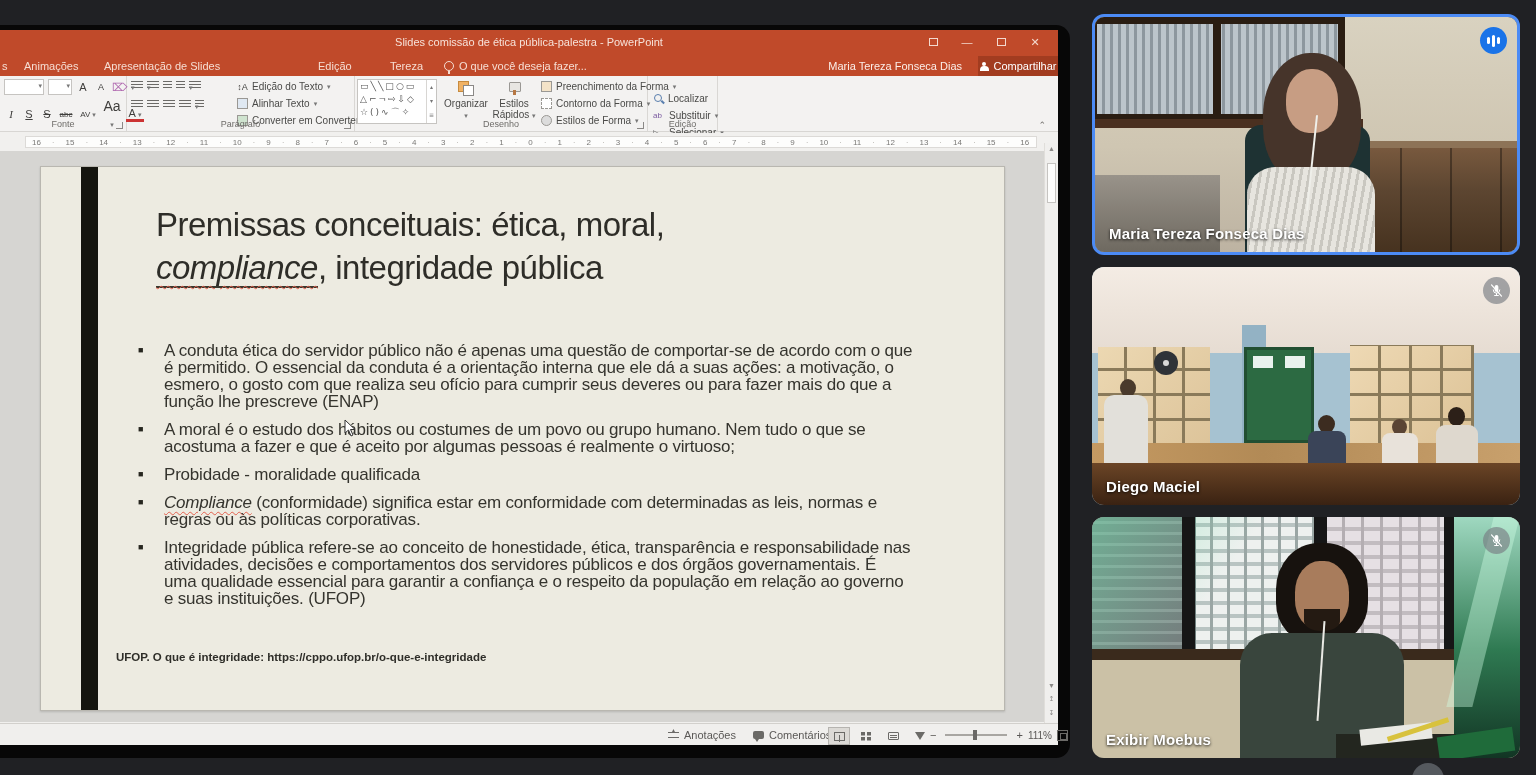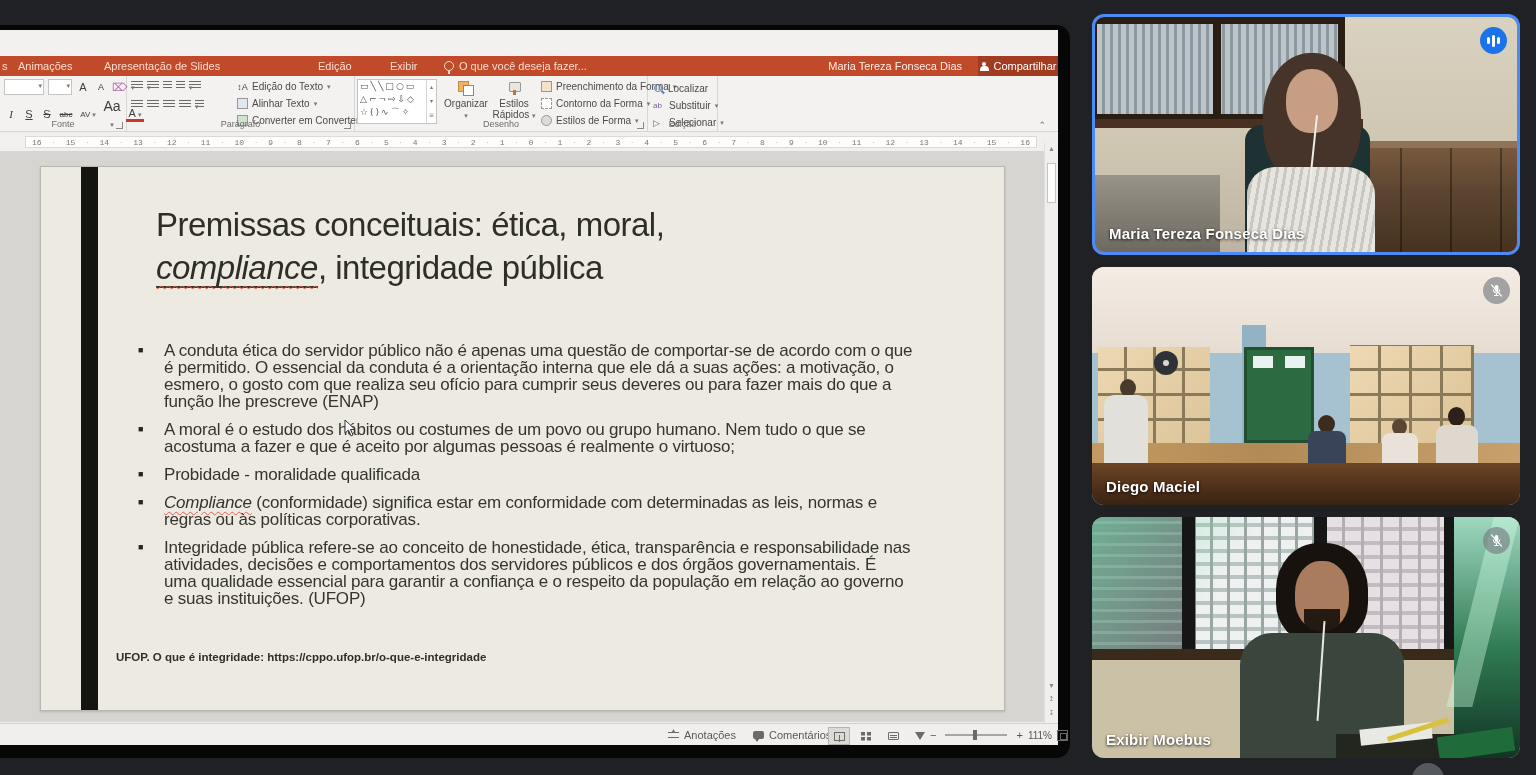--- a/index.html
+++ b/index.html
@@ -85,21 +85,21 @@
   .ic-mag::after { content:""; position:absolute; left:7.5px; top:7.5px; width:3.5px; height:1.5px;
     background:#5a7fae; transform:rotate(45deg); }
   .ic-ab { font-size:8px; color:#7a5aa0; width:12px; }
   .ic-sel { font-size:9px; color:#666; width:12px; }
 
   
   .ruler-row { position:absolute; left:0; top:103px; width:100%; height:18px; background:#f1f0ee; }
   .ruler { position:absolute; left:25px; top:3px; width:1012px; height:12px; background:#fdfdfc;
     border:1px solid #dcdad7; display:flex; align-items:center; justify-content:space-between;
     padding:0 6px; font-size:8px; color:#7a7977; overflow:hidden; }
-  .ruler .num { flex:0 0 auto;font-family:Liberation Mono, monospace; }
+  .ruler .num { flex:0 0 auto; }
   .ruler .dot { color:#b0aeaa; font-size:7px; }
 
   
   .pp-canvas { position:absolute; left:0; top:121px; width:1044px; height:571px; background:#d6d5d2; }
   .slide { position:absolute; left:40px; top:15px; width:965px; height:545px; background:#edebe1;
     border:1px solid #b9b7b0; box-shadow:0 1px 2px rgba(0,0,0,.15); }
   .slide-bar { position:absolute; left:40px; top:0; width:17px; height:100%; background:#15150f; }
   .slide-title { position:absolute; left:115px; top:36px; font-size:33px; line-height:43px;
     color:#2e2d28; letter-spacing:-0.5px; }
   .emph { font-style:italic; border-bottom:2px solid #3a392f;
@@ -285,27 +285,36 @@
 
   .peek-circle { position:absolute; left:1412px; top:763px; width:32px; height:32px; border-radius:50%;
     background:#5f6368; opacity:.85; }
 </style>
 </head>
 <body>
 
 <div class="share-frame">
   <div class="pp-window">
 
+    <div class="titlebar">
+      <div class="title">Slides comissão de ética pública-palestra - PowerPoint</div>
+      <div class="win-controls">
+        <div class="win-btn"><span class="box"></span></div>
+        <div class="win-btn">—</div>
+        <div class="win-btn"><span class="box"></span></div>
+        <div class="win-btn">✕</div>
+      </div>
+    </div>
 
     <div class="tabrow">
       <span class="tab" style="left:2px">s</span>
-      <span class="tab" style="left:18px">Animações</span>
+      <span class="tab" style="left:24px">Animações</span>
       <span class="tab" style="left:104px">Apresentação de Slides</span>
       <span class="tab" style="left:318px">Edição</span>
-      <span class="tab" style="left:390px">Exibir</span>
+      <span class="tab" style="left:390px">Tereza</span>
       <span class="tab tellme" style="left:444px">
         <span class="bulb"></span>
         <span>O que você deseja fazer...</span>
       </span>
       <span class="account-name">Maria Tereza Fonseca Dias</span>
       <span class="share-btn">
         <span class="person-ic"></span>
         <span>Compartilhar</span>
       </span>
     </div>
@@ -415,21 +424,21 @@
           <div class="stackbtn mini-drop">
             <span class="sicon" style="background:#dcdcdc;border-radius:50%"></span>
             <span>Estilos de Forma</span>
           </div>
         </div>
         <div class="glabel">Desenho</div>
         <div class="launcher"></div>
       </div>
 
       <div class="rgroup" style="left:648px;width:70px">
-        <div style="position:absolute;left:5px;top:4px">
+        <div style="position:absolute;left:5px;top:14px">
           <div class="stackbtn">
             <span class="ic-mag"></span>
             <span>Localizar</span>
           </div>
           <div class="stackbtn mini-drop">
             <span class="ic-ab">ab</span>
             <span>Substituir</span>
           </div>
           <div class="stackbtn mini-drop">
             <span class="ic-sel">▷</span>

